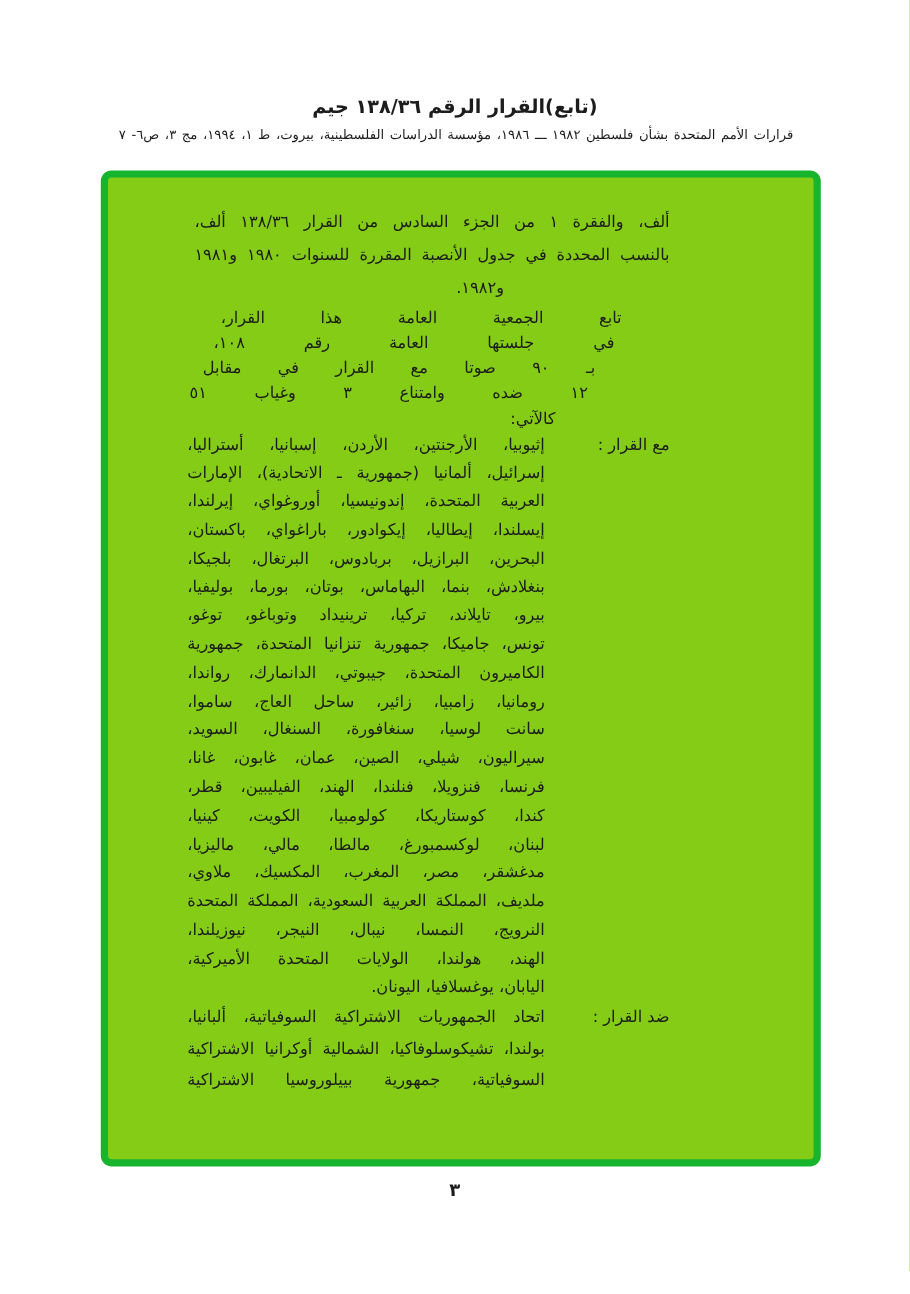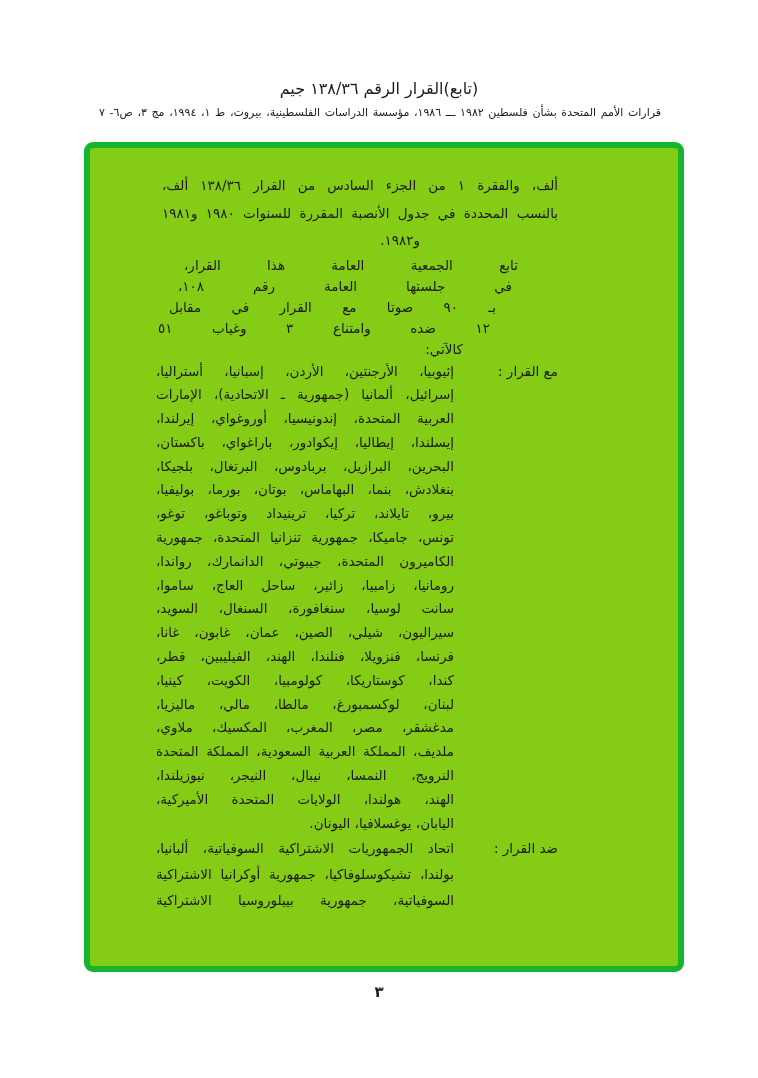--- a/index.html
+++ b/index.html
@@ -3,21 +3,21 @@
 <meta charset="utf-8">
 <style>
   html,body{margin:0;padding:0;}
   body{
     width:758px;height:1078px;position:relative;background:#ffffff;
     font-family:"DejaVu Sans", sans-serif;color:#1c1c1c;overflow:hidden;direction:rtl;
   }
   
   .hdr-title{
     position:absolute;top:79px;left:0;right:0;text-align:center;
-    font-size:16px;font-weight:normal;letter-spacing:0.2px;
+    font-size:16px;font-weight:bold;letter-spacing:0.2px;
   }
   .hdr-source{
     position:absolute;top:106px;right:97px;width:562px;
     font-size:11px;font-weight:normal;
     text-align:justify;text-align-last:justify;
   }
   
   .doc-box{
     position:absolute;left:84px;top:142px;width:588px;height:818px;
     border:6px solid #17b42e;border-radius:9px;background:#84cc16;
@@ -94,20 +94,20 @@
       <div class="vline">مدغشقر، مصر، المغرب، المكسيك، ملاوي،</div>
       <div class="vline">ملديف، المملكة العربية السعودية، المملكة المتحدة</div>
       <div class="vline">النرويج، النمسا، نيبال، النيجر، نيوزيلندا،</div>
       <div class="vline">الهند، هولندا، الولايات المتحدة الأميركية،</div>
       <div class="vline short">اليابان، يوغسلافيا، اليونان.</div>
     </div>
 
     <div class="vote against">
       <span class="vlabel">ضد القرار :</span>
       <div class="vline">اتحاد الجمهوريات الاشتراكية السوفياتية، ألبانيا،</div>
-      <div class="vline">بولندا، تشيكوسلوفاكيا، جمهورية أوكرانيا الاشتراكية</div>
+      <div class="vline">بولندا، تشيكوسلوفاكيا، الشمالية أوكرانيا الاشتراكية</div>
       <div class="vline">السوفياتية، جمهورية بييلوروسيا الاشتراكية</div>
     </div>
 
   </div>
 </div>
 
 <div class="page-num">٣</div>
 
 </body></html>

